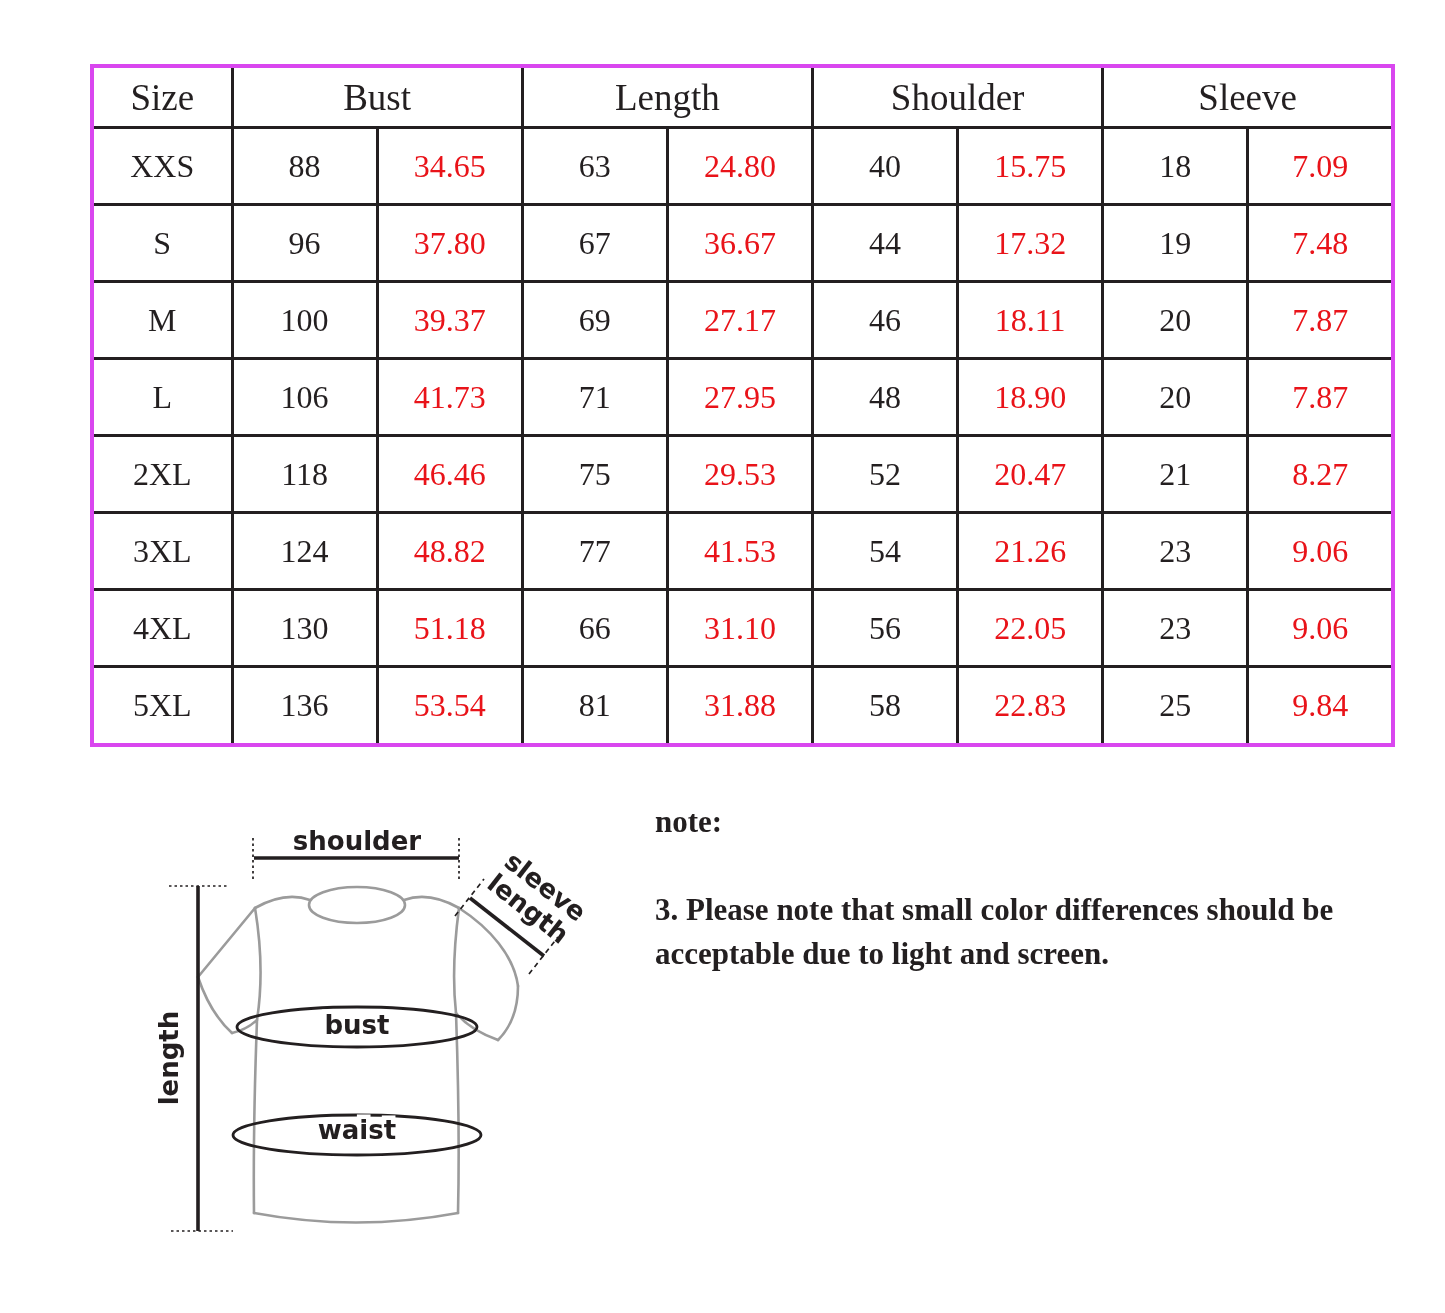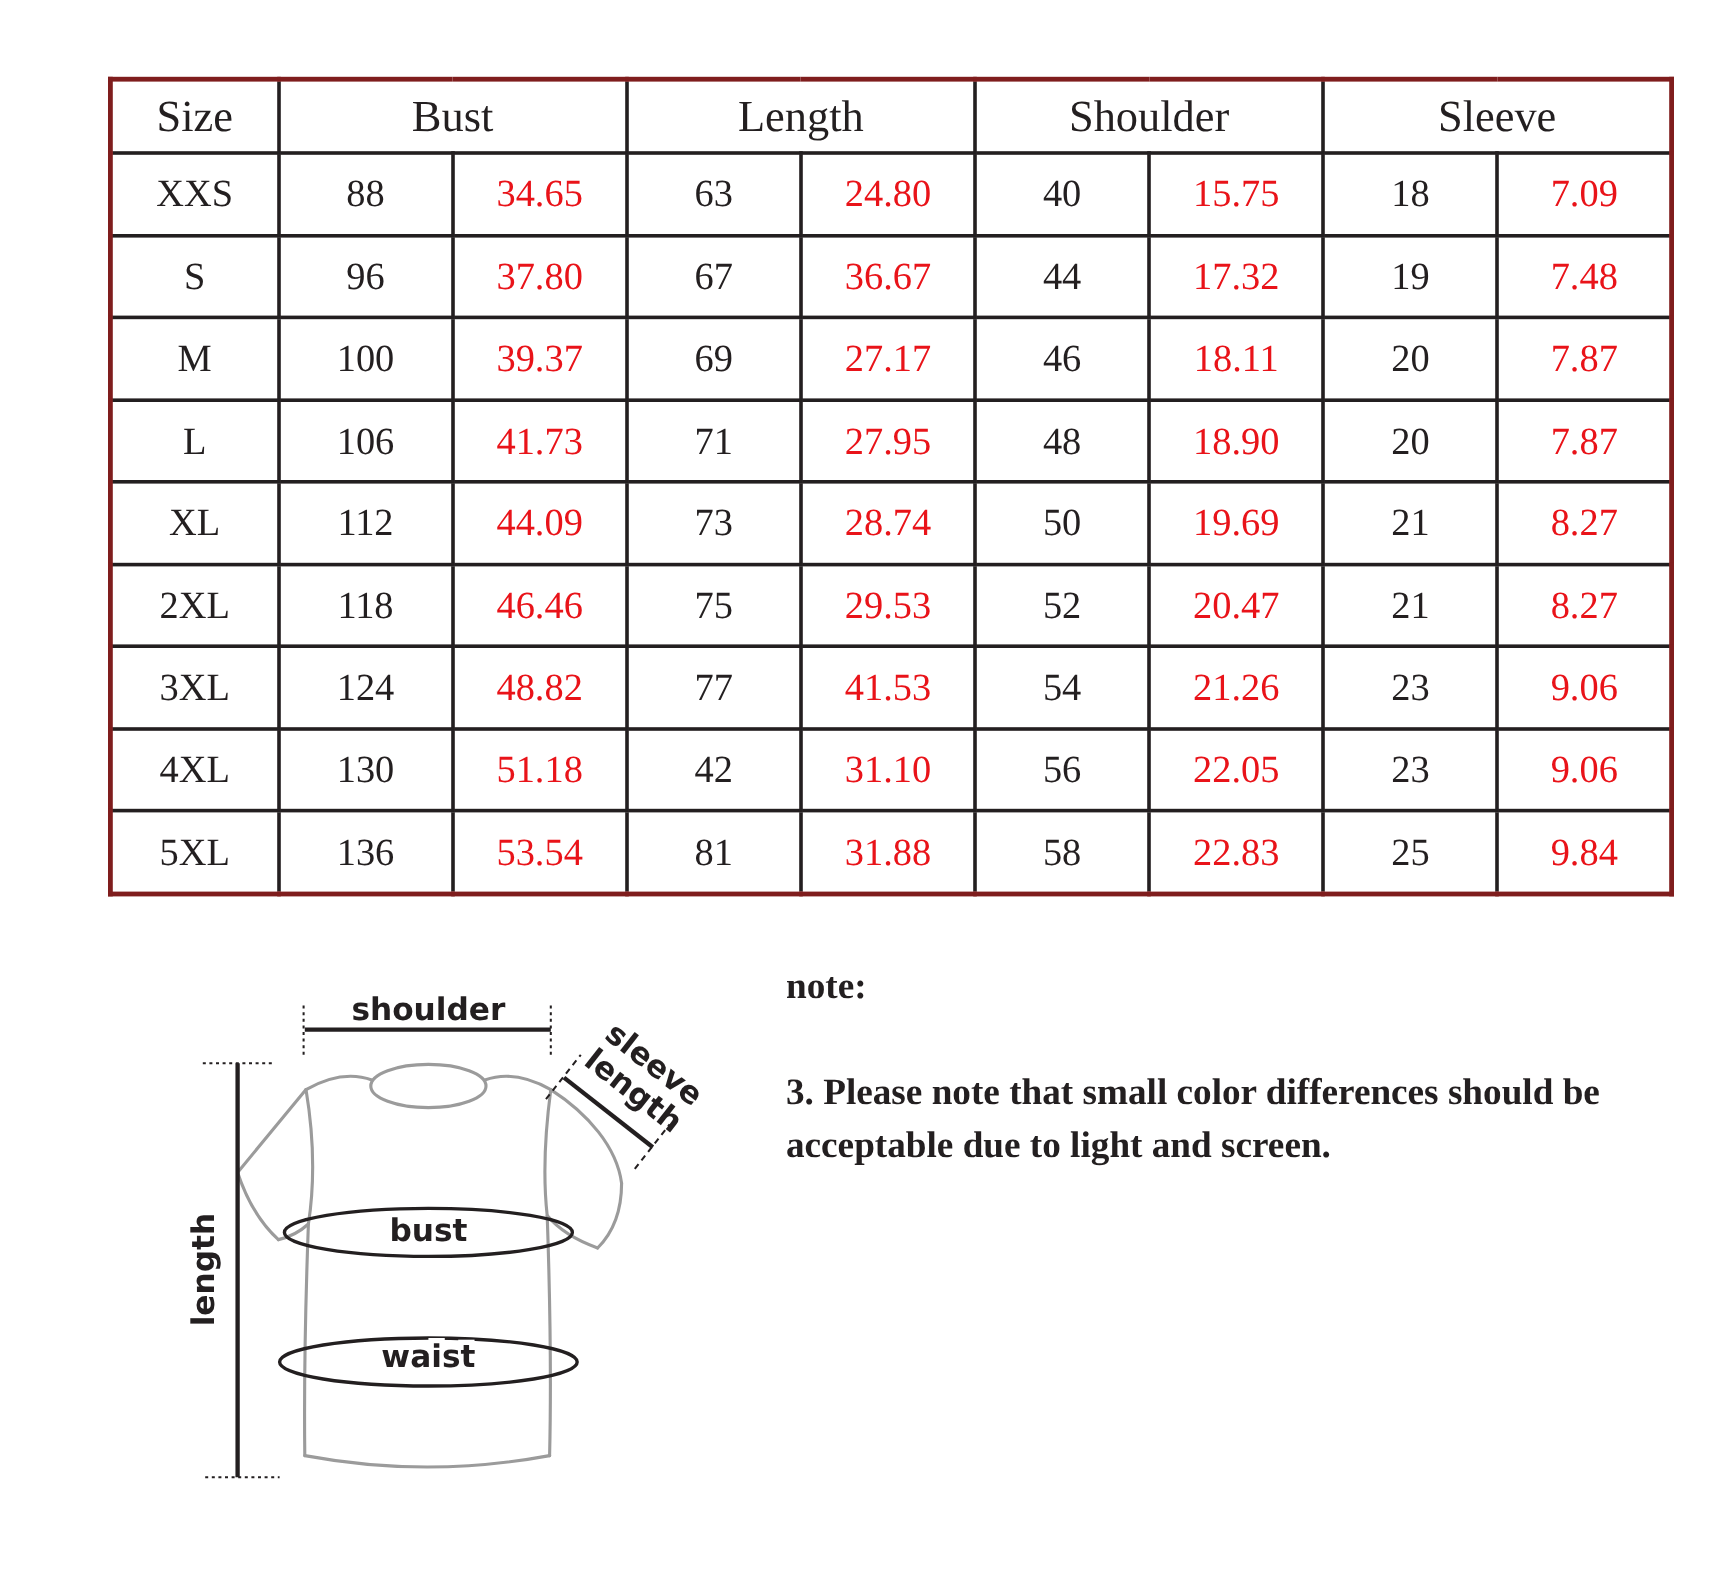--- a/index.html
+++ b/index.html
@@ -6,21 +6,21 @@
   body {
     width:1445px; height:1313px; position:relative; background:#ffffff;
     font-family:"Liberation Serif", serif; color:#231f20; overflow:hidden;
   }
 
   
   .table-wrap { position:absolute; left:90px; top:64px; }
   table.size-chart {
     border-collapse:collapse; table-layout:fixed;
     width:1305px; height:683px;
-    border:4px solid #7f1d1d;
+    border:4px solid #d946ef;
   }
   .size-chart th, .size-chart td {
     border:3px solid #231f20; text-align:center; vertical-align:middle;
     padding:0; font-weight:normal; overflow:hidden;
   }
   .size-chart tr.group-row th { font-size:37px; height:58px; }
   .size-chart tr.units-row td { font-size:31px; height:53px; }
   .size-chart tbody td { font-size:32px; }
   
   .size-chart td:nth-child(2n+3) { color:#e91319; }
@@ -106,31 +106,20 @@
         <td>106</td>
         <td>41.73</td>
         <td>71</td>
         <td>27.95</td>
         <td>48</td>
         <td>18.90</td>
         <td>20</td>
         <td>7.87</td>
       </tr>
       <tr>
-        <td>XL</td>
-        <td>112</td>
-        <td>44.09</td>
-        <td>73</td>
-        <td>28.74</td>
-        <td>50</td>
-        <td>19.69</td>
-        <td>21</td>
-        <td>8.27</td>
-      </tr>
-      <tr>
         <td>2XL</td>
         <td>118</td>
         <td>46.46</td>
         <td>75</td>
         <td>29.53</td>
         <td>52</td>
         <td>20.47</td>
         <td>21</td>
         <td>8.27</td>
       </tr>
@@ -142,21 +131,21 @@
         <td>41.53</td>
         <td>54</td>
         <td>21.26</td>
         <td>23</td>
         <td>9.06</td>
       </tr>
       <tr>
         <td>4XL</td>
         <td>130</td>
         <td>51.18</td>
-        <td>42</td>
+        <td>66</td>
         <td>31.10</td>
         <td>56</td>
         <td>22.05</td>
         <td>23</td>
         <td>9.06</td>
       </tr>
       <tr>
         <td>5XL</td>
         <td>136</td>
         <td>53.54</td>

